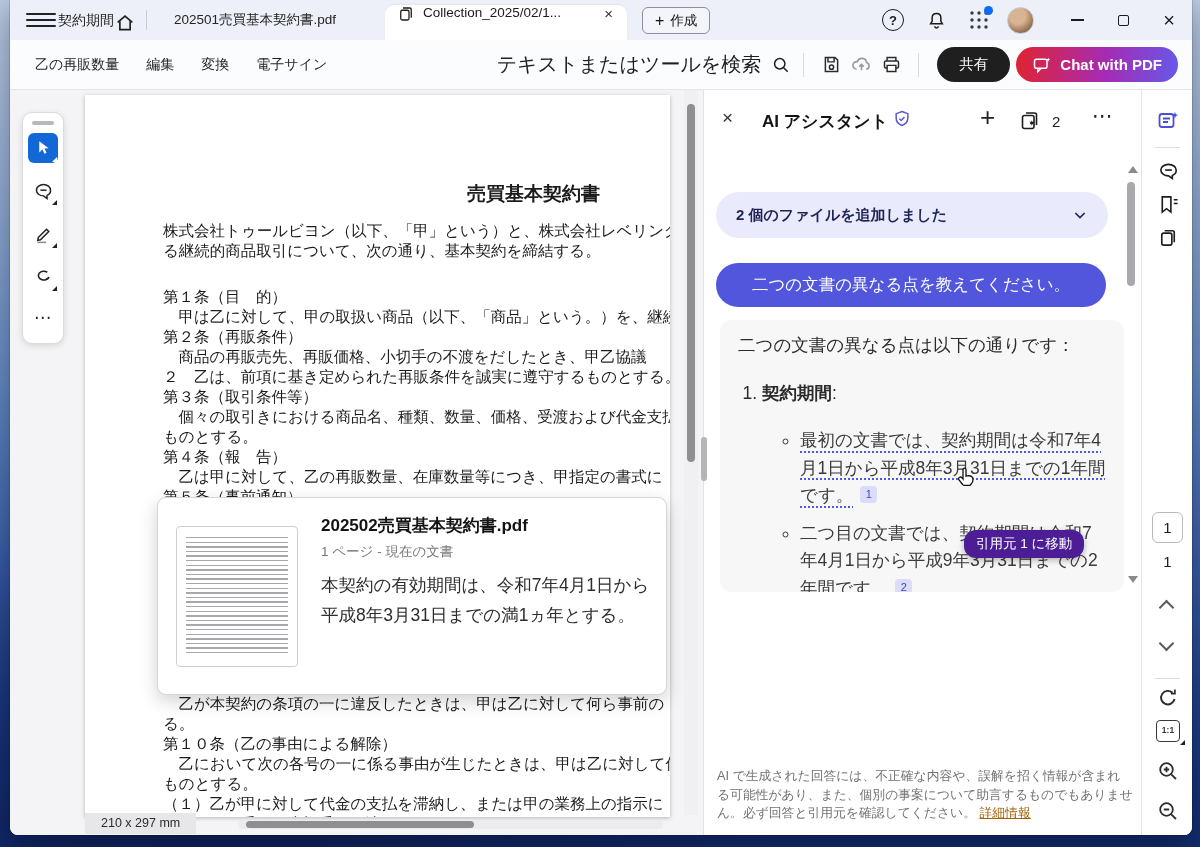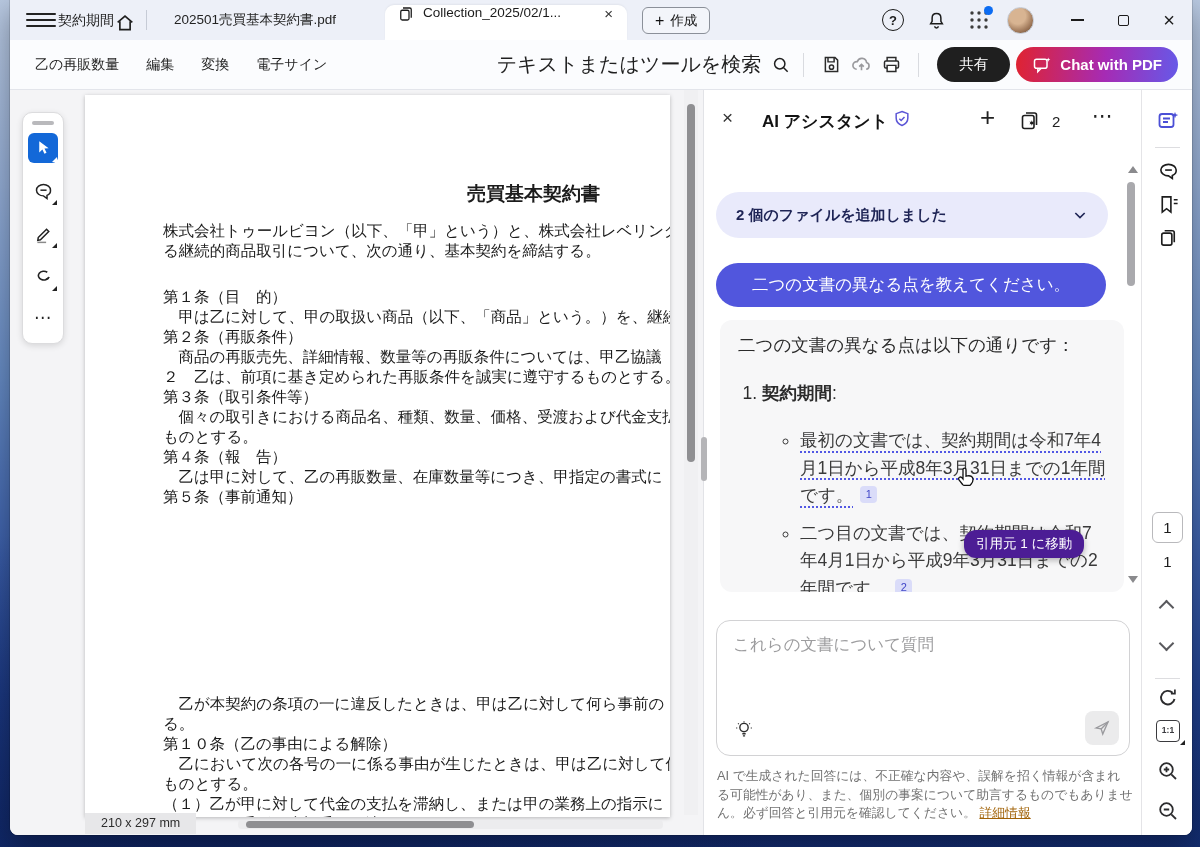--- a/index.html
+++ b/index.html
@@ -283,40 +283,48 @@
 
       <div class="page">
         <div class="doc-title">売買基本契約書</div>
         <div class="doc-top">
           <div>株式会社トゥールビヨン（以下、「甲」という）と、株式会社レベリング</div>
           <div>る継続的商品取引について、次の通り、基本契約を締結する。</div>
           <div class="vgap"></div>
           <div>第１条（目　的）</div>
           <div>　甲は乙に対して、甲の取扱い商品（以下、「商品」という。）を、継続</div>
           <div>第２条（再販条件）</div>
-          <div>　商品の再販売先、詳細情報、数量等の再販条件については、甲乙協議</div>
+          <div>　商品の再販売先、再販価格、小切手の不渡をだしたとき、甲乙協議</div>
           <div>２　乙は、前項に基き定められた再販条件を誠実に遵守するものとする。</div>
           <div>第３条（取引条件等）</div>
           <div>　個々の取引きにおける商品名、種類、数量、価格、受渡および代金支払</div>
           <div>ものとする。</div>
           <div>第４条（報　告）</div>
           <div>　乙は甲に対して、乙の再販数量、在庫数量等につき、甲指定の書式に</div>
           <div>第５条（事前通知）</div>
         </div>
         <div class="doc-bottom">
           <div>　乙が本契約の条項の一に違反したときは、甲は乙に対して何ら事前の</div>
           <div>る。</div>
           <div>第１０条（乙の事由による解除）</div>
           <div>　乙において次の各号の一に係る事由が生じたときは、甲は乙に対して何</div>
           <div>ものとする。</div>
           <div>（１）乙が甲に対して代金の支払を滞納し、または甲の業務上の指示に</div>
           <div>（２）乙が手形、小切手の不渡をだしたとき</div>
         </div>
       </div>
 
+      <div class="popup">
+        <div class="thumb">
+              <i></i>
+            </div>
+        <div class="ptitle">202502売買基本契約書.pdf</div>
+        <div class="pmeta">1 ページ - 現在の文書</div>
+        <div class="pquote">本契約の有効期間は、令和7年4月1日から平成8年3月31日までの満1ヵ年とする。</div>
+      </div>
 
       <div class="vscroll">
             <div class="thumb"></div>
           </div>
       <div class="dims">210 x 297 mm</div>
       <div class="hscroll">
             <div class="thumb"></div>
           </div>
       <div class="splitter"></div>
     </div>
@@ -366,36 +374,20 @@
                 <path d="M8.5 2.2c.9 0 1.5.7 1.5 1.6v6.4l1.4-.3c3.2-.6 5.6.7 5.6 3.6 0 2-.8 3.4-1.8 4.5l-1.2 1.4h-5.6c-.7 0-1.4-.3-1.8-.9l-3.6-4.6c-.7-.9-.4-2 .5-2.6.7-.5 1.7-.3 2.3.4l1.2 1.4V3.8c0-.9.6-1.6 1.5-1.6z" fill="#fff" stroke="#111" stroke-width="1.3"></path>
               </svg>
         </div>
         <div class="tooltip">引用元 1 に移動</div>
       </div>
 
       <div class="pscroll-up"></div>
       <div class="pscroll-thumb"></div>
       <div class="pscroll-down"></div>
 
-      <div class="ask-box">
-        <textarea placeholder="これらの文書について質問" style=""></textarea>
-        <div class="bulb-btn">
-          <svg width="20" height="20" viewBox="0 0 24 24" fill="none" stroke="#2e2e2e" stroke-width="1.7">
-                <circle cx="12" cy="9" r="5"></circle>
-                <path d="M10 16.5h4M10.7 19h2.6"></path>
-                <path d="M12 1.5v1.4M4.8 4l1 1M19.2 4l-1 1M2.5 9.5h1.4M20.1 9.5h1.4" stroke-width="1.3"></path>
-              </svg>
-        </div>
-        <div class="send-btn">
-          <svg width="18" height="18" viewBox="0 0 24 24" fill="none" stroke="#9a9a9e" stroke-width="1.8">
-                <path d="M4 12 20 4l-7 16-2.2-6.8z"></path>
-                <path d="M10.8 13.2 20 4"></path>
-              </svg>
-        </div>
-      </div>
 
       <div class="disclaimer">
         <span>AI で生成された回答には、不正確な内容や、誤解を招く情報が含まれる可能性があり、また、個別の事案について助言するものでもありません。必ず回答と引用元を確認してください。</span>
         <span class="learn-link">詳細情報</span>
       </div>
     </div>
 
     <div class="rail">
       <div class="rail-icon" style="top:18px;">
         <svg width="24" height="24" viewBox="0 0 24 24" fill="none" stroke="#4b4fd6" stroke-width="1.8">

